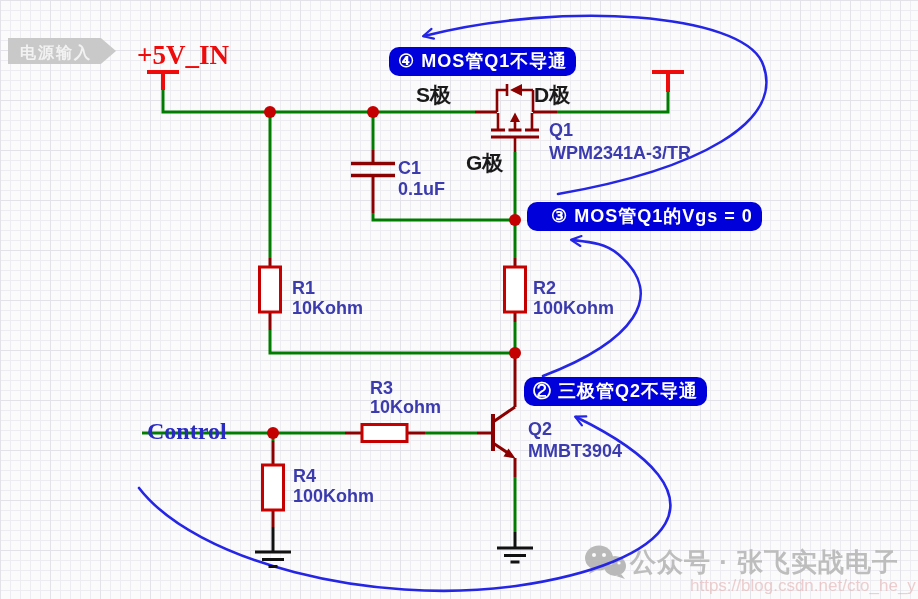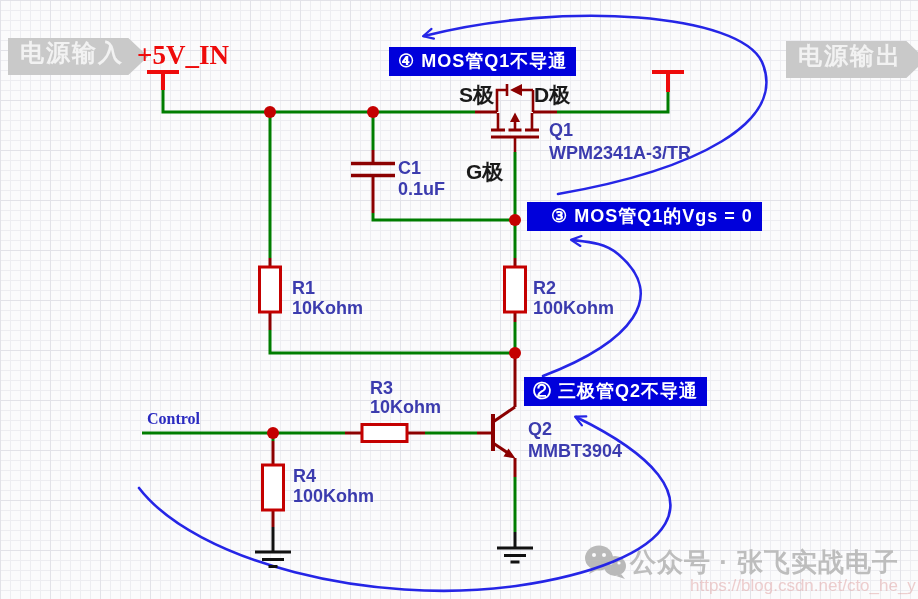--- a/index.html
+++ b/index.html
@@ -13,28 +13,28 @@
       linear-gradient(#ededf1 1px, transparent 1px),
       linear-gradient(90deg,#ededf1 1px, transparent 1px);
     background-size:50px 50px,50px 50px,10px 10px,10px 10px;
   }
   .abs{position:absolute;white-space:nowrap;}
   .svg-layer{position:absolute;left:0;top:0;z-index:2;}
   .txt{z-index:3;font-weight:bold;}
   .lbl{color:#3b3bae;font-size:18px;line-height:20px;}
   .pin{color:#1a1a1a;font-size:21px;line-height:22px;}
   .net{color:#ee0b0b;font-family:"Liberation Serif",serif;font-size:27px;line-height:27px;}
-  .ctl{color:#2a2ac0;font-family:"Liberation Serif",serif;font-size:16px;line-height:20px;}
+  .ctl{color:#2a2ac0;font-family:"Liberation Serif",serif;font-size:24px;line-height:20px;margin-top:12px;}
   .anno{
     background:#0000db;color:#ffffff;font-size:18px;font-weight:bold;
-    padding:3px 9px;line-height:23px;letter-spacing:1px;z-index:4;
+    padding:3px 9px;line-height:23px;letter-spacing:1px;z-index:4;border-radius:10px;
   }
   .tag{
-    background:#c9c9c9;color:#f2f2f2;font-size:24px;font-weight:bold;
-    height:37px;line-height:30px;padding:0 24px 0 12px;letter-spacing:2px;z-index:3;
+    background:#c9c9c9;color:#f2f2f2;font-size:16px;font-weight:bold;
+    height:26px;line-height:30px;padding:0 24px 0 12px;letter-spacing:2px;z-index:3;
     clip-path:polygon(0 0,86% 0,100% 50%,86% 100%,0 100%);
   }
   .wm-text{z-index:1;color:#bdbdbd;font-size:26px;font-weight:bold;letter-spacing:1px;line-height:30px;}
   .wm-url{z-index:1;color:rgba(224,160,160,0.5);font-size:17px;line-height:18px;}
   .wm-icon{z-index:1;}
 </style>
 </head>
 <body>
 
 <div class="canvas">
@@ -147,28 +147,27 @@
     <g fill="#c40000">
       <circle cx="270" cy="112" r="6"></circle>
       <circle cx="373" cy="112" r="6"></circle>
       <circle cx="515" cy="220" r="6"></circle>
       <circle cx="515" cy="353" r="6"></circle>
       <circle cx="273" cy="433" r="6"></circle>
     </g>
   </svg>
 
   <div class="abs tag" style="left:8px;top:38px;">电源输入</div>
-  <div class="abs tag" style="left:786px;top:41px;">电源输出</div>
 
   <div class="abs txt net" style="left:137px;top:42px;">+5V_IN</div>
   <div class="abs txt ctl" style="left:147px;top:409px;">Control</div>
 
-  <div class="abs txt pin" style="left:459px;top:84px;">S极</div>
+  <div class="abs txt pin" style="left:416px;top:84px;">S极</div>
   <div class="abs txt pin" style="left:534px;top:84px;">D极</div>
-  <div class="abs txt pin" style="left:466px;top:161px;">G极</div>
+  <div class="abs txt pin" style="left:466px;top:152px;">G极</div>
 
   <div class="abs txt lbl" style="left:549px;top:120px;">Q1</div>
   <div class="abs txt lbl" style="left:549px;top:143px;">WPM2341A-3/TR</div>
 
   <div class="abs txt lbl" style="left:398px;top:158px;">C1</div>
   <div class="abs txt lbl" style="left:398px;top:179px;">0.1uF</div>
 
   <div class="abs txt lbl" style="left:292px;top:278px;text-align:right;">R1</div>
   <div class="abs txt lbl" style="left:292px;top:298px;">10Kohm</div>
 

